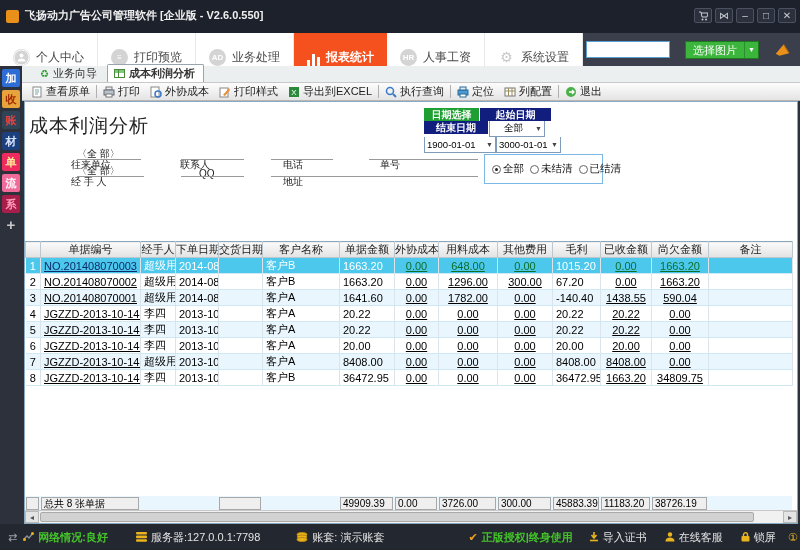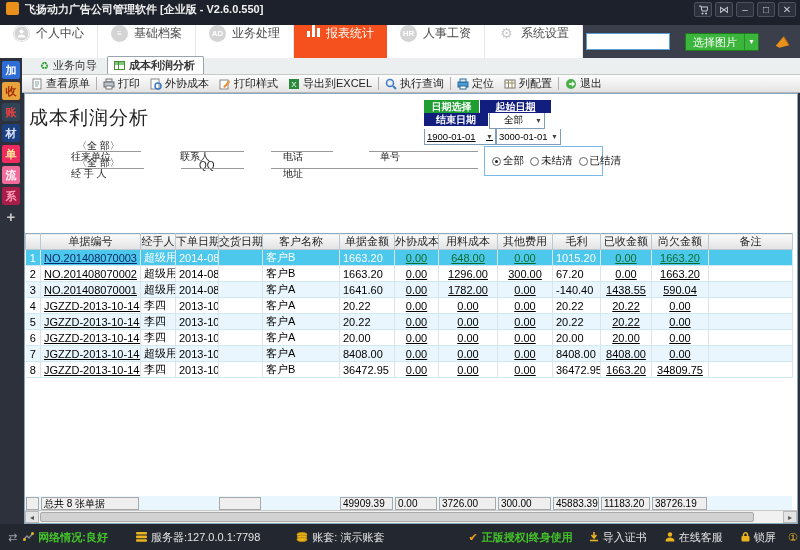--- a/index.html
+++ b/index.html
@@ -1,35 +1,35 @@
 <!DOCTYPE html>
 <html style="--accent: #f4511e; --row-selected: #4cc8ec; --link-green: #1f9e3c; --link-blue: #16418c; --btn-green: #3cb53c; --status-green: #44c32a; --icon-yellow: #eab41e;"><head>
 <meta charset="utf-8">
 <style>
   * { margin:0; padding:0; box-sizing:border-box; }
   html,body { width:800px; height:550px; overflow:hidden;
     font-family:"Liberation Sans","DejaVu Sans",sans-serif; }
   .app { width:800px; height:550px; display:flex; flex-direction:column; background:#2c313c; }
 
   
-  .titlebar { height:25px; background:#1d212b; display:flex; align-items:flex-start; padding:2px 4px; flex:none; }
+  .titlebar { height:33px; background:#1d212b; display:flex; align-items:flex-end; padding:10px 4px; flex:none; }
   .logo { width:13px; height:13px; background:#e8901a; border-radius:2px; margin:0 6px 0 2px; }
   .title-text { color:#f0f0f0; font-size:11px; font-weight:bold; flex:1; white-space:nowrap; }
   .winbtns { display:flex; gap:3px; }
   .winbtn { width:18px; height:15px; background:#2b303c; border:1px solid #4a5160; color:#c8ccd4;
     font-size:10px; line-height:13px; text-align:center; border-radius:2px; }
 
   
   .navbar { height:33px; background:#3a3f4b; display:flex; align-items:stretch; flex:none; }
   .nav-left { display:flex; background:#ffffff; }
-  .nav-item { display:flex; align-items:flex-start; gap:6px; padding:0 13px; font-size:12px; color:#4a4a4a;
+  .nav-item { display:flex; align-items:flex-end; gap:6px; padding:0 13px; font-size:12px; color:#4a4a4a;
     border-right:1px solid #e8e8e8; white-space:nowrap; cursor:default; }
   .nav-item .circ { width:17px; height:17px; border-radius:50%; background:#d4d4d4; color:#ffffff;
     font-size:8px; line-height:17px; text-align:center; font-weight:bold; }
-  .nav-item.active { background:var(--accent,#f4511e); color:#ffffff; border-right:none; }
+  .nav-item.active { background:var(--accent,#f4511e); color:#ffffff; border-right:none;font-weight:bold; }
   .bars { display:inline-flex; align-items:flex-end; gap:2px; height:12px; }
   .bars i { width:3px; background:#ffffff; display:block; }
   .nav-right { flex:1; display:flex; align-items:center; justify-content:flex-end; gap:15px; padding-right:10px; }
   .pick-input { width:84px; height:17px; background:#ffffff; border:1px solid #5a9fd4; }
   .pick-btn { height:18px; background:var(--btn-green,#3cb53c); border:1px solid #1f7a1f; color:#fff;
     font-size:11px; display:flex; align-items:center; }
   .pick-btn .lbl { padding:0 7px; border-right:1px solid #2a8f2a; line-height:16px; }
   .pick-btn .car { padding:0 3px; font-size:7px; }
   .horn { font-size:13px; color:#e8901a; transform:rotate(-15deg); }
 
@@ -65,21 +65,21 @@
   .page-title { position:absolute; left:4px; top:11px; font-size:19px; color:#222; letter-spacing:1px; }
 
   .datebox { position:absolute; left:399px; top:6px; display:flex; flex-wrap:wrap; width:186px; }
   .dh { height:13px; color:#fff; font-size:10px; font-weight:bold; text-align:center; line-height:13px;
     border-right:1px solid #fff; }
   .dh.green { background:#1f9e32; }
   .dh.navy { background:#111e7e; }
   .dv { height:16px; background:#fff; border:1px solid #7f9db9; border-top:none; font-size:9.5px;
     display:flex; align-items:center; justify-content:space-between; padding:0 2px; color:#000; }
   .dv .car { font-size:7px; color:#444; }
-  .w1 { width:56px; } .w2 { width:72px;text-decoration:underline; } .w3 { width:65px; }
+  .w1 { width:56px; } .w2 { width:72px; } .w3 { width:65px; }
 
   .f-label { position:absolute; font-size:10px; color:#222; white-space:pre;margin-left:32px; }
   .f-line { position:absolute; border-bottom:1px solid #999; height:13px; font-size:10px; color:#222; white-space:pre; }
   .radiobox { position:absolute; left:459px; top:52px; width:119px; height:30px; border:1px solid #7ab8e8;
     display:flex; align-items:center; padding-left:7px; gap:6px; }
   .radio { display:flex; align-items:center; gap:2px; font-size:10.5px; color:#111; white-space:nowrap; }
   .rdot { width:9px; height:9px; border:1px solid #666; border-radius:50%; background:#fff; position:relative; }
   .radio.sel .rdot:after { content:""; position:absolute; left:2px; top:2px; width:3px; height:3px;
     border-radius:50%; background:#222; }
 
@@ -152,21 +152,21 @@
           <svg width="17" height="17" viewBox="0 0 17 17">
               <circle cx="8.5" cy="8.5" r="7.5" fill="none" stroke="#fff"></circle>
               <circle cx="8.5" cy="6.5" r="2" fill="#fff"></circle>
               <path d="M4.5 12.5c0-2 2-3 4-3s4 1 4 3" fill="#fff"></path>
             </svg>
         </span>
         <span>个人中心</span>
       </div>
       <div class="nav-item">
         <span class="circ">≡</span>
-        <span>基础档案</span>
+        <span>打印预览</span>
       </div>
       <div class="nav-item">
         <span class="circ">AD</span>
         <span>业务处理</span>
       </div>
       <div class="nav-item active">
         <span class="bars">
             <i style="height:6px"></i>
             <i style="height:12px"></i>
             <i style="height:9px"></i>

